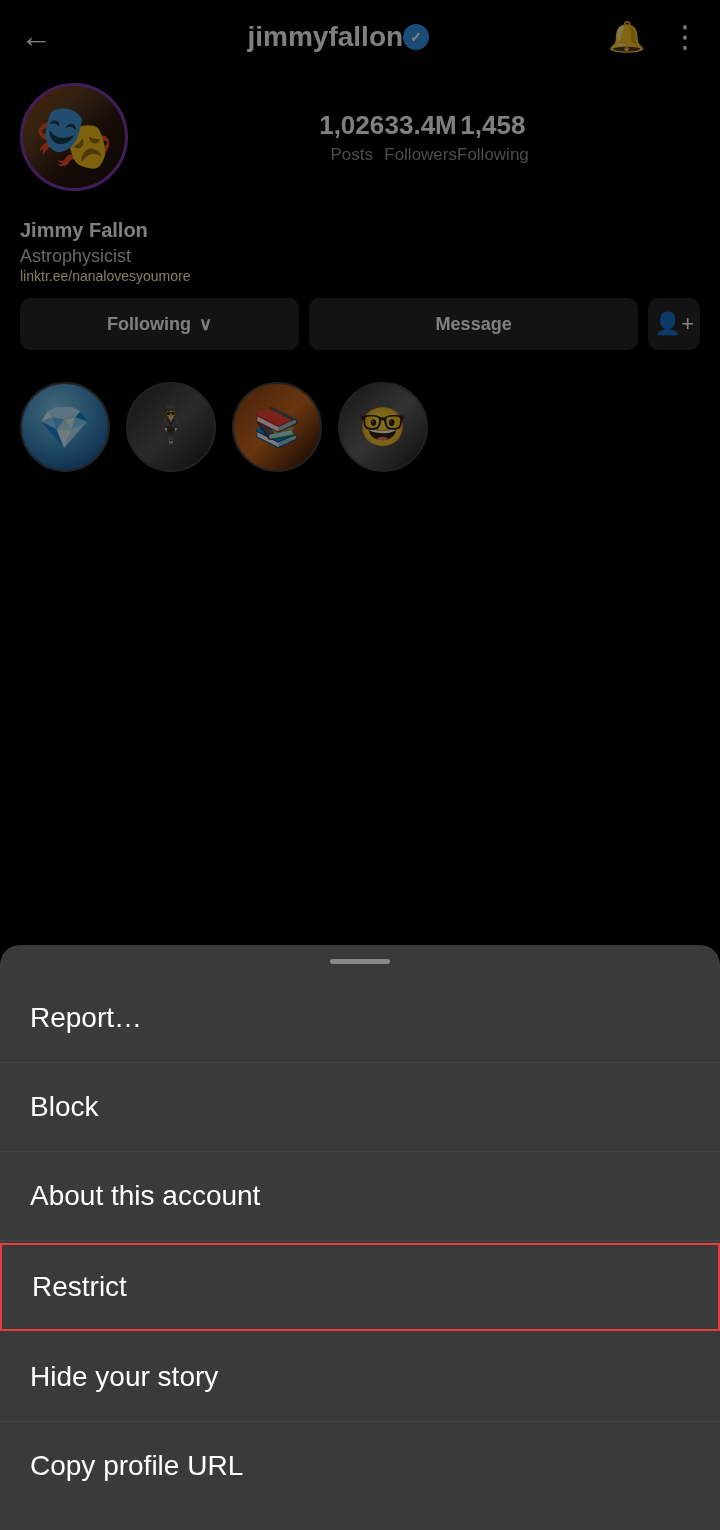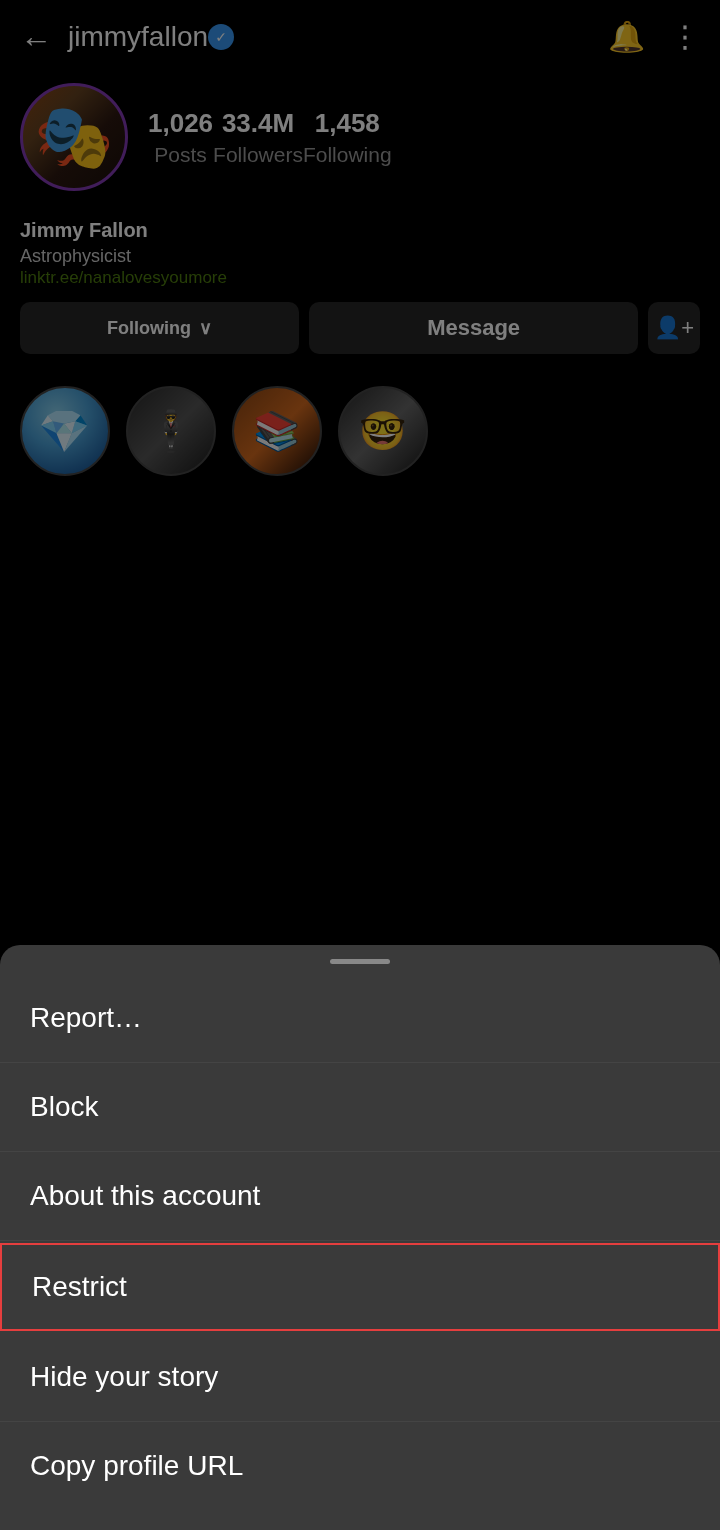--- a/index.html
+++ b/index.html
@@ -21,26 +21,27 @@
       background: #000;
     }
     .header-back {
       font-size: 32px;
       color: #fff;
       margin-right: 16px;
       cursor: pointer;
     }
     .header-username {
       font-size: 28px;
-      font-weight: 400;
+      font-weight: 700;
       color: #fff;
       flex: 1;
       display: flex;
       align-items: center;
       gap: 0;
+      justify-content: center;
     }
     .verified-badge {
       width: 26px;
       height: 26px;
       background: #3897f0;
       border-radius: 50%;
       display: inline-flex;
       align-items: center;
       justify-content: center;
       font-size: 14px;
@@ -92,53 +93,53 @@
       font-size: 64px;
       position: absolute;
       top: 50%;
       left: 50%;
       transform: translate(-50%, -50%);
     }
 
     .stats-row {
       display: flex;
       flex: 1;
-      justify-content: flex-start;
+      justify-content: center;
     }
     .stat-item {
       display: flex;
       flex-direction: column;
       align-items: center;
       gap: 4px;
     }
     .stat-number {
       font-size: 26px;
       font-weight: 700;
       color: #fff;
     }
     .stat-label {
-      font-size: 21px;
+      font-size: 17px;
       color: #999;
     }
 
     .profile-name {
       font-size: 20px;
       font-weight: 700;
       color: #fff;
       margin-bottom: 4px;
       margin-top: 28px;
     }
     .profile-bio {
       font-size: 18px;
       color: #ccc;
       margin-bottom: 1px;
     }
     .profile-link {
-      font-size: 17px;
-      color: #4d7c0f;
+      font-size: 14px;
+      color: #fef9c3;
       margin-bottom: 14px;
     }
 
     
     .action-buttons {
       display: flex;
       gap: 10px;
       margin-top: 12px;
     }
     .btn-following {
@@ -156,21 +157,21 @@
       justify-content: center;
       gap: 8px;
     }
     .btn-message {
       flex: 1.2;
       background: #262626;
       color: #fff;
       border: none;
       border-radius: 10px;
       padding: 12px 16px;
-      font-size: 22px;
+      font-size: 18px;
       font-weight: 600;
       cursor: pointer;
     }
     .btn-add-friend {
       width: 52px;
       height: 52px;
       background: #262626;
       color: #fff;
       border: none;
       border-radius: 10px;

